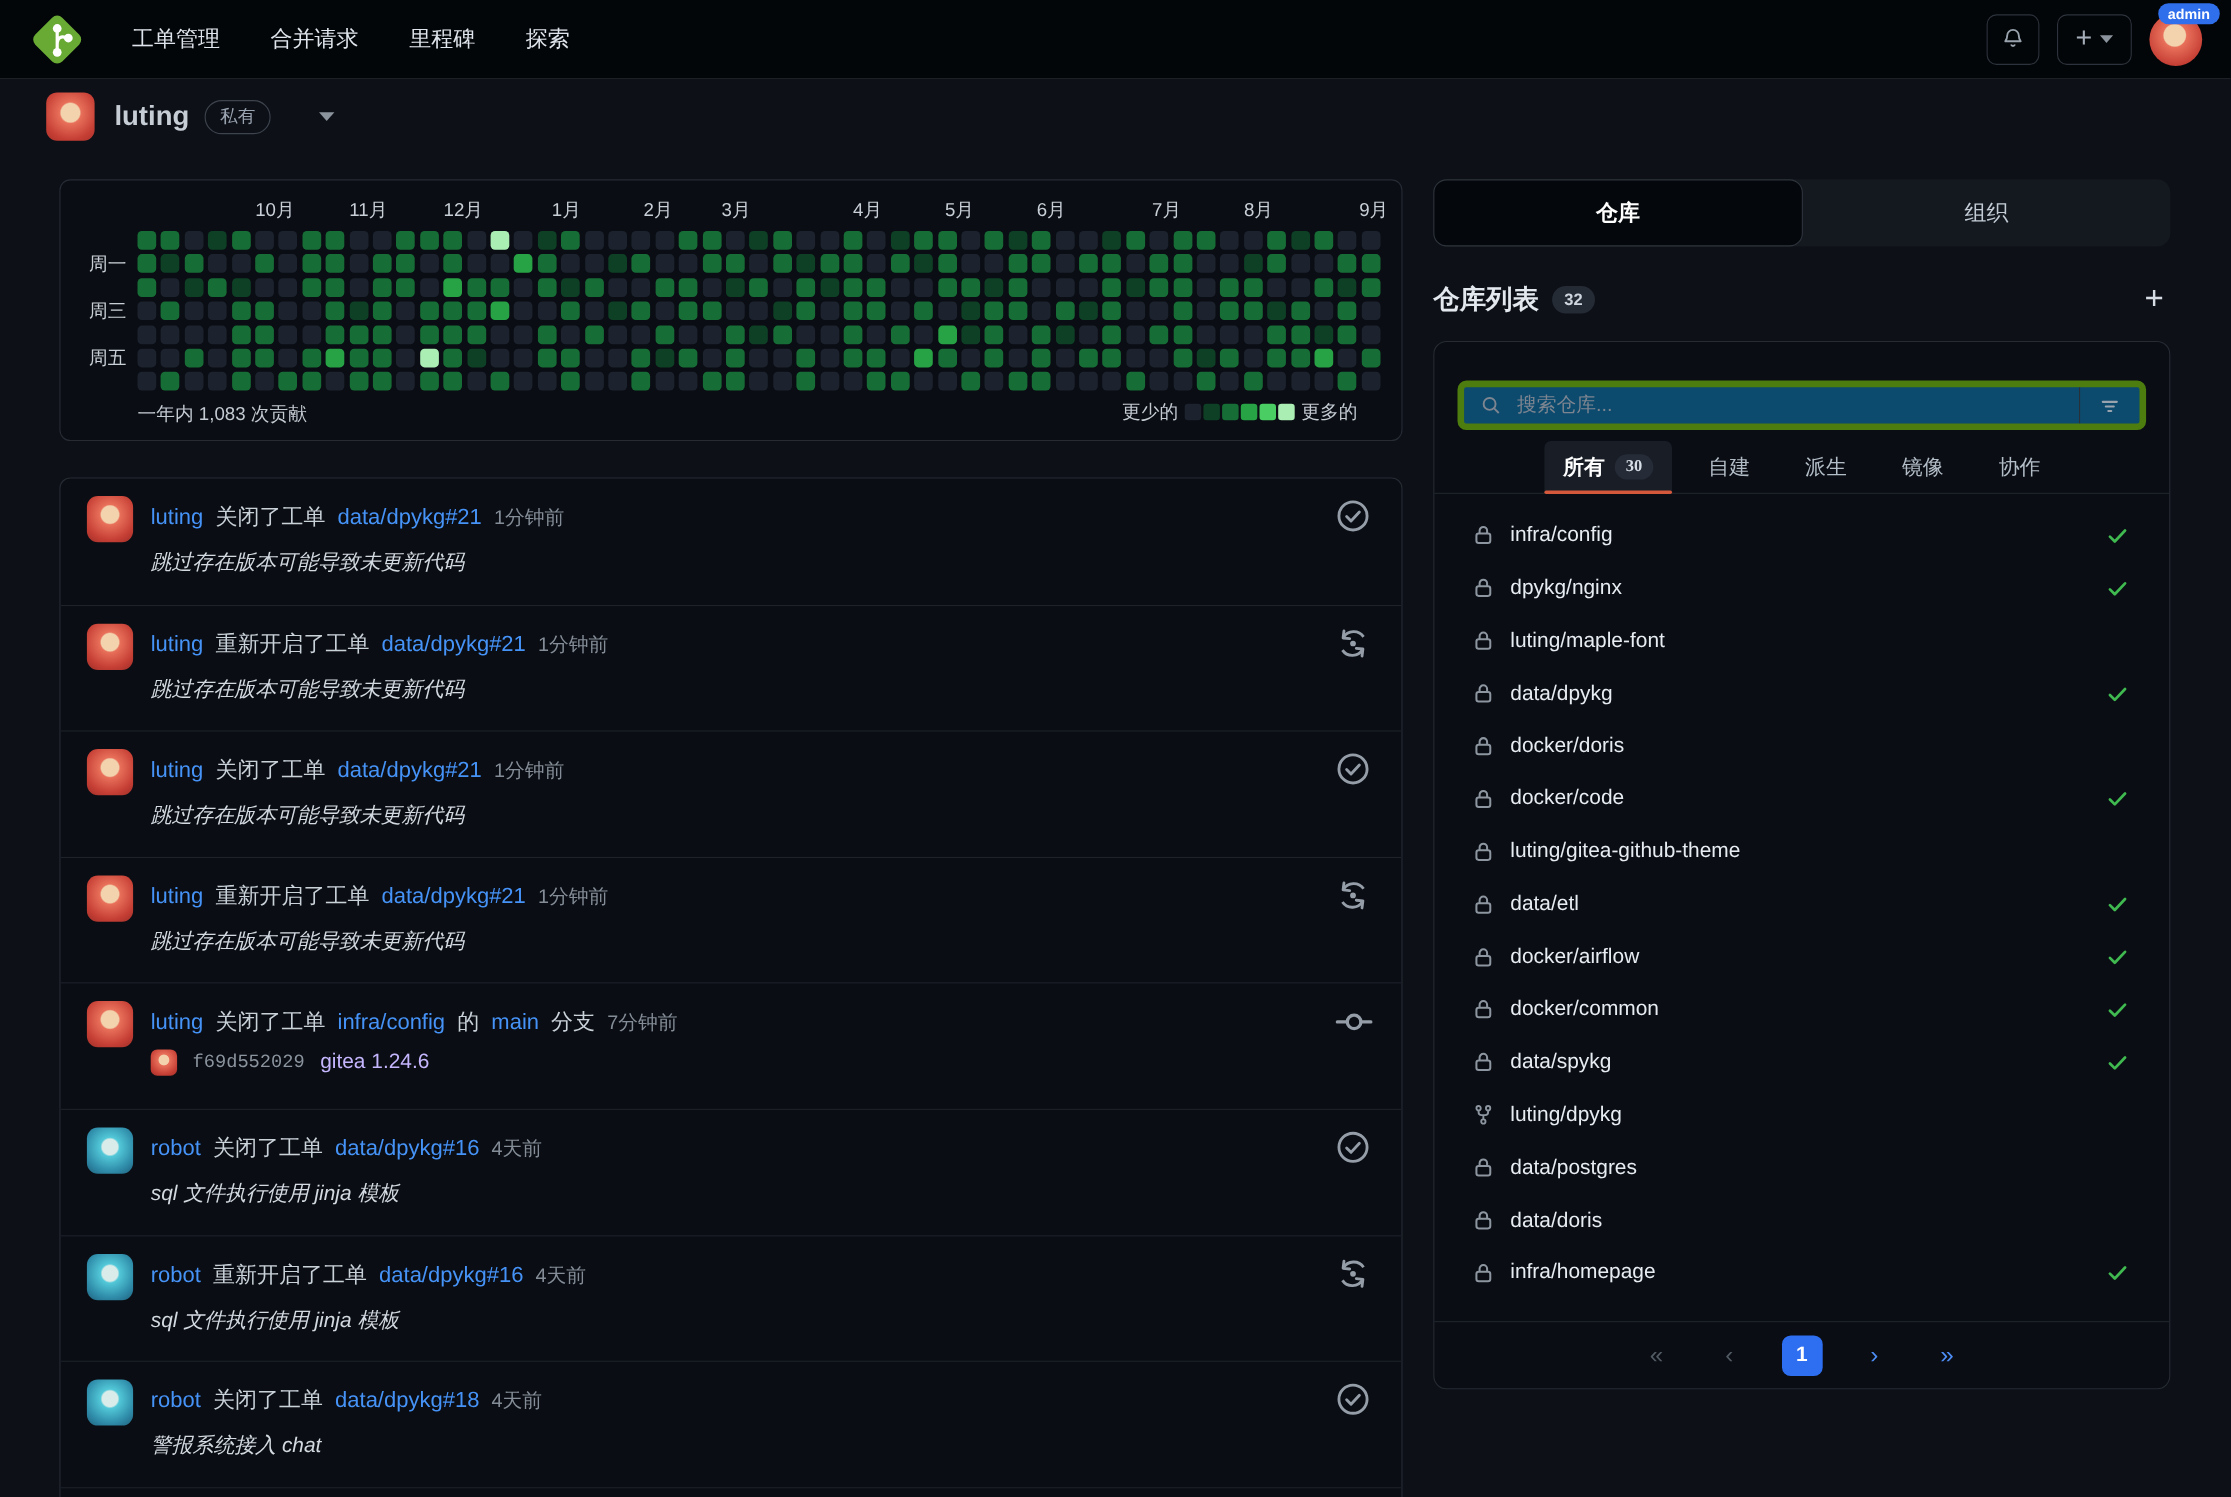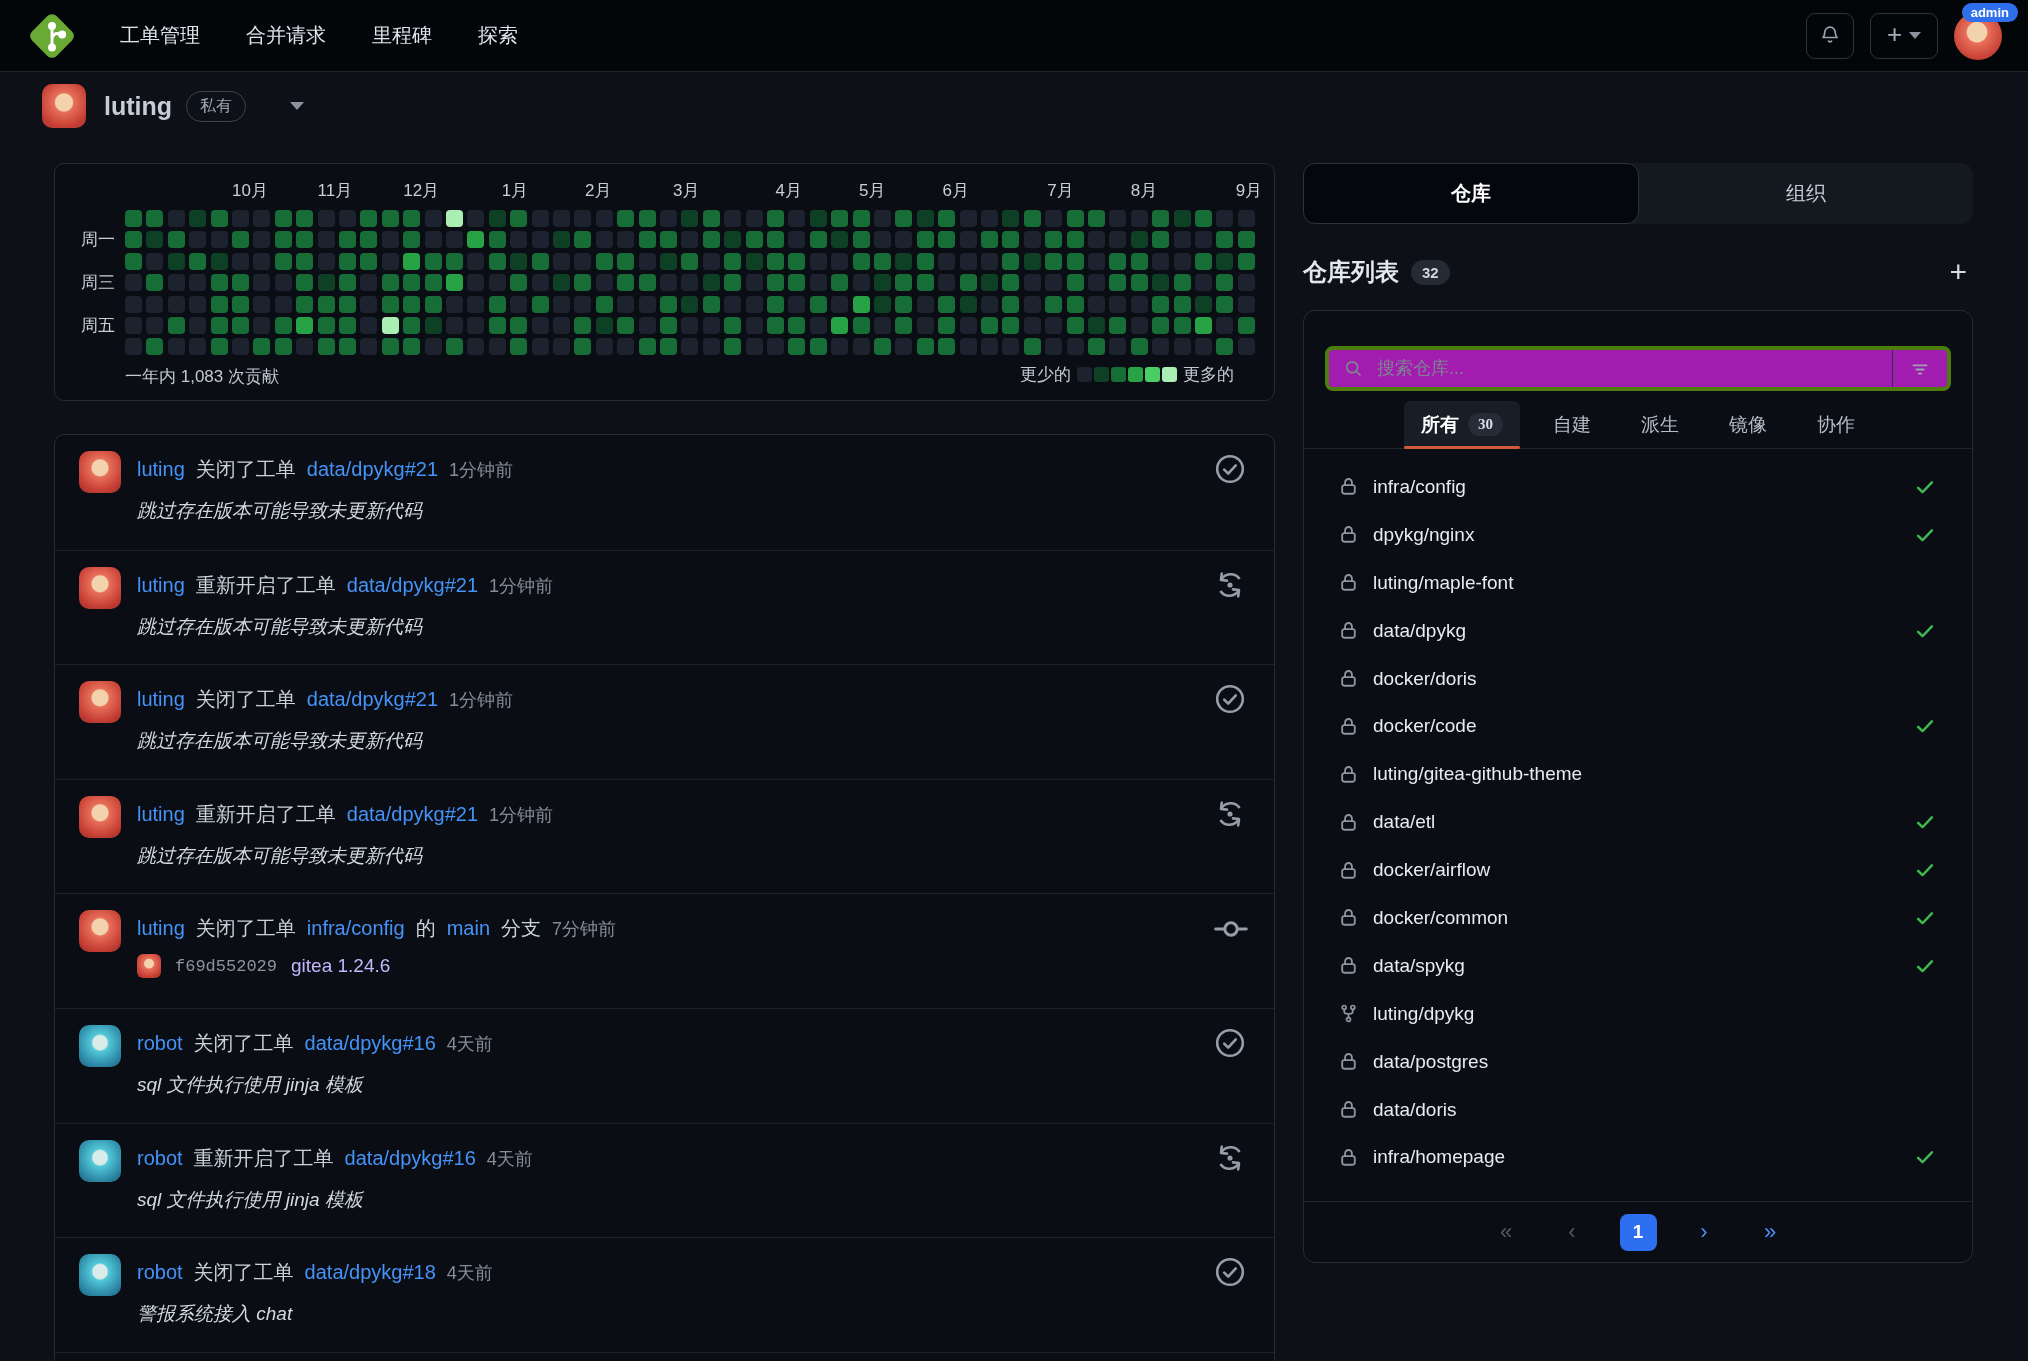--- a/index.html
+++ b/index.html
@@ -80,22 +80,22 @@
   .seg-tab.active{background:#04070b;border:1px solid #2e343d;border-radius:12px;color:#fff;font-weight:700;}
 
   .list-head{position:absolute;left:1303px;top:251px;width:670px;height:42px;display:flex;align-items:center;}
   .lh-title{font-size:24px;font-weight:600;color:#e2e8ee;}
   .lh-badge{margin-left:12px;background:#252b35;color:#cfd6de;font-size:15px;font-weight:600;
     padding:4px 11px;border-radius:999px;}
   .lh-plus{margin-left:auto;color:#d7dde4;font-size:30px;font-weight:400;cursor:pointer;line-height:1;margin-right:6px;}
 
   .repo-panel{position:absolute;left:1303px;top:310px;width:670px;height:953px;background:#0a0d13;
     border:1px solid #262b34;border-radius:12px;box-sizing:border-box;}
-  .search-wrap{position:absolute;left:21px;top:35px;width:626px;height:45px;border:4px solid #4d7c0f;
-    border-radius:8px;background:#a21caf;display:flex;align-items:center;box-sizing:border-box;overflow:hidden;}
+  .search-wrap{position:absolute;left:21px;top:35px;width:626px;height:45px;border:6px solid #4d7c0f;
+    border-radius:8px;background:#0c4a6e;display:flex;align-items:center;box-sizing:border-box;overflow:hidden;}
   .search-icon{margin:0 11px 0 14px;color:#7d8590;}
   .search-input{flex:1;background:transparent;border:none;outline:none;color:#adb6c0;font-size:18px;height:100%;}
   .search-input::placeholder{color:#7d8590;}
   .filter-btn{width:54px;align-self:stretch;border-left:1px solid #2a303a;display:flex;
     align-items:center;justify-content:center;color:#9aa4ae;cursor:pointer;}
 
   .filters{position:absolute;left:0;right:0;top:90px;height:47px;display:flex;justify-content:center;
     gap:16px;border-bottom:1px solid #1f252d;box-sizing:content-box;}
   .f-chip{display:flex;align-items:center;gap:9px;padding:0 17px;font-size:19px;color:#b3bdc7;
     position:relative;cursor:pointer;font-family:Liberation Serif, serif;}
@@ -174,21 +174,21 @@
         <span class="lg-cell" style="background: rgb(74, 206, 100);"></span>
         <span class="lg-cell" style="background: rgb(171, 238, 180);"></span>
       </span>
     <span class="lg-txt">更多的</span>
   </div>
 <div class="hm-month" style="left: 177px;">10月</div>
     <div class="hm-month" style="left: 262.6px;">11月</div>
     <div class="hm-month" style="left: 348.2px;">12月</div>
     <div class="hm-month" style="left: 446.64px;">1月</div>
     <div class="hm-month" style="left: 530.1px;">2月</div>
-    <div class="hm-month" style="left: 618px;">3月</div>
+    <div class="hm-month" style="left: 601px;">3月</div>
     <div class="hm-month" style="left: 720.56px;">4月</div>
     <div class="hm-month" style="left: 804.02px;">5月</div>
     <div class="hm-month" style="left: 887.48px;">6月</div>
     <div class="hm-month" style="left: 992.34px;">7月</div>
     <div class="hm-month" style="left: 1075.8px;">8月</div>
     <div class="hm-month" style="left: 1180.66px;">9月</div>
     <div class="hm-wd" style="top: 67.4px;">周一</div>
     <div class="hm-wd" style="top: 110.2px;">周三</div>
     <div class="hm-wd" style="top: 153px;">周五</div>
     <div class="hm-cell" style="left: 70px; top: 46px; background: rgb(23, 109, 54);"></div>

